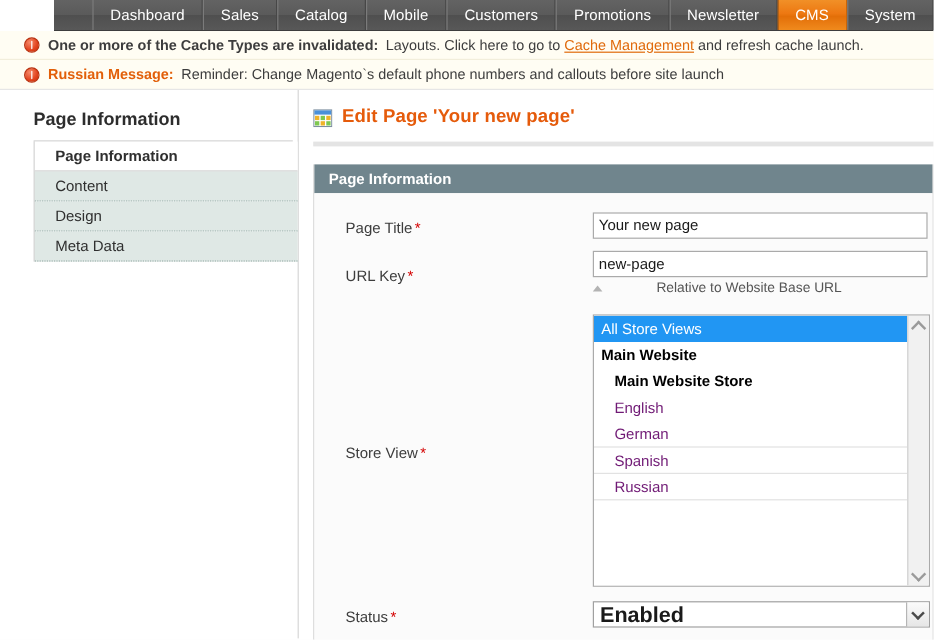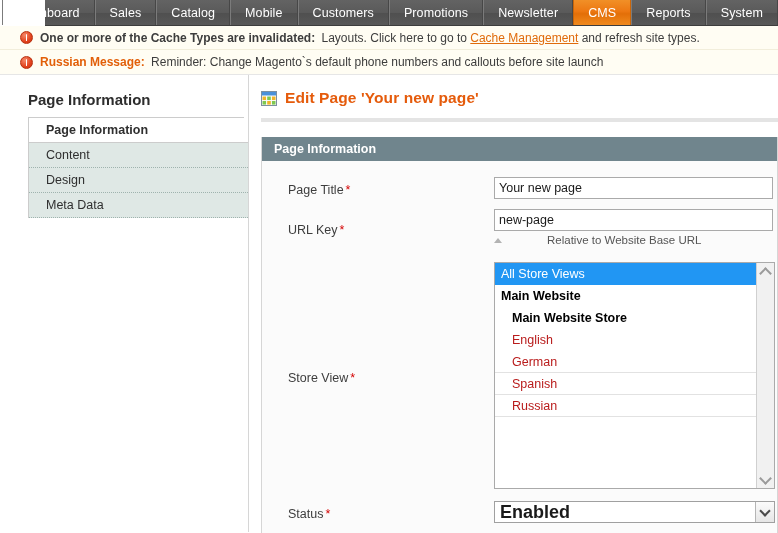--- a/index.html
+++ b/index.html
@@ -245,21 +245,21 @@
   }
   .multi-list {
     flex: 1 1 auto;
     overflow: hidden;
     background: #ffffff;
   }
   .opt {
     height: 22px;
     line-height: 22px;
     font-size: 12.5px;
-    color: #b91c1c;
+    color: #701a75;
     padding-left: 6px;
     border-bottom: 1px solid #e2e2e2;
     box-sizing: border-box;
     white-space: nowrap;
     cursor: pointer;
   }
   .opt.selected {
     background: #2196f3;
     color: #ffffff;
     border-bottom: none;
@@ -346,29 +346,28 @@
 
 <div class="topnav">
   <div class="nav-item">Dashboard</div>
   <div class="nav-item">Sales</div>
   <div class="nav-item">Catalog</div>
   <div class="nav-item">Mobile</div>
   <div class="nav-item">Customers</div>
   <div class="nav-item">Promotions</div>
   <div class="nav-item">Newsletter</div>
   <div class="nav-item active">CMS</div>
-  <div class="nav-item">Reports</div>
   <div class="nav-item">System</div>
 </div>
 
 <div class="msg-area">
   <div class="msg-row">
     <span class="alert-icon"></span>
     <span class="msg-text">
-      <span class="msg-strong">One or more of the Cache Types are invalidated:</span><span> Layouts. Click here to go to </span><span class="msg-link">Cache Management</span><span> and refresh site types.</span>
+      <span class="msg-strong">One or more of the Cache Types are invalidated:</span><span> Layouts. Click here to go to </span><span class="msg-link">Cache Management</span><span> and refresh cache launch.</span>
     </span>
   </div>
   <div class="msg-row second">
     <span class="alert-icon"></span>
     <span class="msg-text">
       <span class="msg-strong orange">Russian Message:</span><span> Reminder: Change Magento`s default phone numbers and callouts before site launch</span>
     </span>
   </div>
 </div>
 

